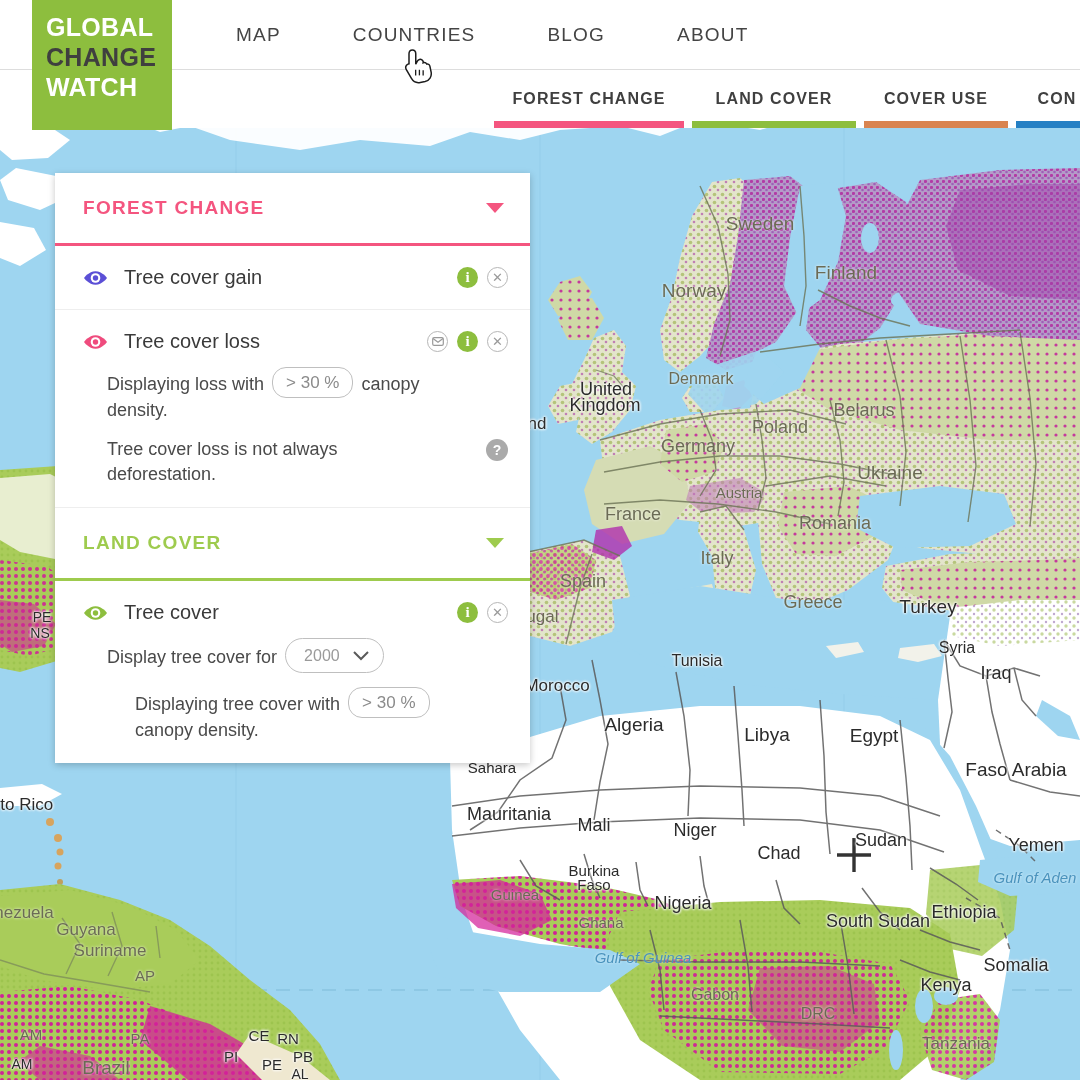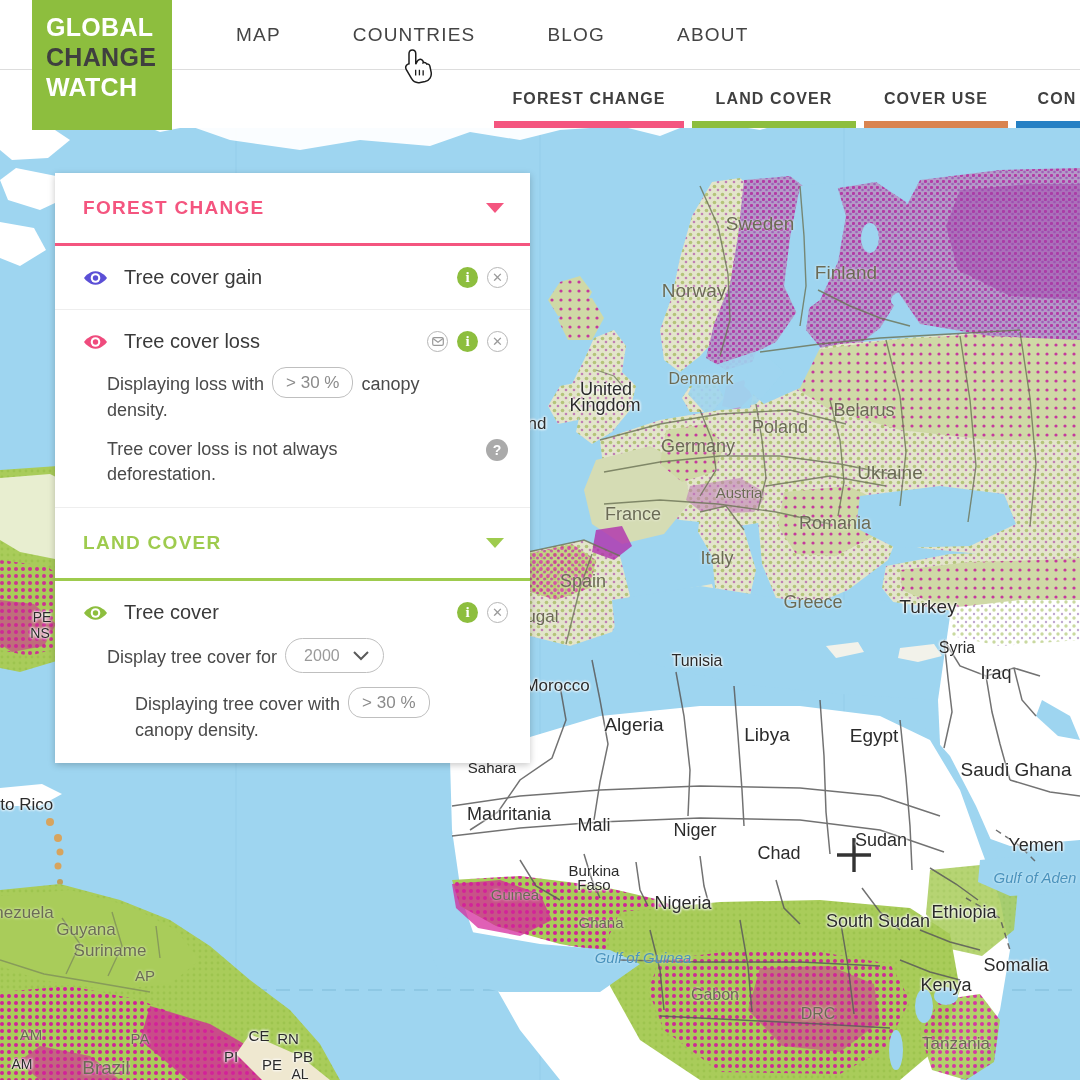--- a/index.html
+++ b/index.html
@@ -368,21 +368,21 @@
         <div style="position: absolute; left: 813px; top: 602px; transform: translate(-50%, -50%); font-size: 18px; color: rgb(107, 107, 85); text-shadow: rgba(255, 255, 255, 0.85) 0px 0px 3px; white-space: nowrap; font-family: &quot;Liberation Sans&quot;, sans-serif;">Greece</div>
         <div style="position: absolute; left: 928px; top: 607px; transform: translate(-50%, -50%); font-size: 19px; color: rgb(43, 43, 43); text-shadow: rgb(255, 255, 255) 0px 0px 3px, rgb(255, 255, 255) 0px 0px 3px, rgb(255, 255, 255) 0px 0px 3px; white-space: nowrap; font-family: &quot;Liberation Sans&quot;, sans-serif;">Turkey</div>
         <div style="position: absolute; left: 540px; top: 617px; transform: translate(-50%, -50%); font-size: 17px; color: rgb(107, 107, 85); text-shadow: rgba(255, 255, 255, 0.85) 0px 0px 3px; white-space: nowrap; font-family: &quot;Liberation Sans&quot;, sans-serif;">tugal</div>
         <div style="position: absolute; left: 957px; top: 648px; transform: translate(-50%, -50%); font-size: 16px; color: rgb(43, 43, 43); text-shadow: rgb(255, 255, 255) 0px 0px 3px, rgb(255, 255, 255) 0px 0px 3px, rgb(255, 255, 255) 0px 0px 3px; white-space: nowrap; font-family: &quot;Liberation Sans&quot;, sans-serif;">Syria</div>
         <div style="position: absolute; left: 697px; top: 661px; transform: translate(-50%, -50%); font-size: 16px; color: rgb(43, 43, 43); text-shadow: rgb(255, 255, 255) 0px 0px 3px, rgb(255, 255, 255) 0px 0px 3px, rgb(255, 255, 255) 0px 0px 3px; white-space: nowrap; font-family: &quot;Liberation Sans&quot;, sans-serif;">Tunisia</div>
         <div style="position: absolute; left: 996px; top: 673px; transform: translate(-50%, -50%); font-size: 18px; color: rgb(43, 43, 43); text-shadow: rgb(255, 255, 255) 0px 0px 3px, rgb(255, 255, 255) 0px 0px 3px, rgb(255, 255, 255) 0px 0px 3px; white-space: nowrap; font-family: &quot;Liberation Sans&quot;, sans-serif;">Iraq</div>
         <div style="position: absolute; left: 557px; top: 686px; transform: translate(-50%, -50%); font-size: 17px; color: rgb(43, 43, 43); text-shadow: rgb(255, 255, 255) 0px 0px 3px, rgb(255, 255, 255) 0px 0px 3px, rgb(255, 255, 255) 0px 0px 3px; white-space: nowrap; font-family: &quot;Liberation Sans&quot;, sans-serif;">Morocco</div>
         <div style="position: absolute; left: 634px; top: 725px; transform: translate(-50%, -50%); font-size: 19px; color: rgb(43, 43, 43); text-shadow: rgb(255, 255, 255) 0px 0px 3px, rgb(255, 255, 255) 0px 0px 3px, rgb(255, 255, 255) 0px 0px 3px; white-space: nowrap; font-family: &quot;Liberation Sans&quot;, sans-serif;">Algeria</div>
         <div style="position: absolute; left: 767px; top: 735px; transform: translate(-50%, -50%); font-size: 19px; color: rgb(43, 43, 43); text-shadow: rgb(255, 255, 255) 0px 0px 3px, rgb(255, 255, 255) 0px 0px 3px, rgb(255, 255, 255) 0px 0px 3px; white-space: nowrap; font-family: &quot;Liberation Sans&quot;, sans-serif;">Libya</div>
         <div style="position: absolute; left: 874px; top: 736px; transform: translate(-50%, -50%); font-size: 19px; color: rgb(43, 43, 43); text-shadow: rgb(255, 255, 255) 0px 0px 3px, rgb(255, 255, 255) 0px 0px 3px, rgb(255, 255, 255) 0px 0px 3px; white-space: nowrap; font-family: &quot;Liberation Sans&quot;, sans-serif;">Egypt</div>
-        <div style="position: absolute; left: 1016px; top: 770px; transform: translate(-50%, -50%); font-size: 19px; color: rgb(43, 43, 43); text-shadow: rgb(255, 255, 255) 0px 0px 3px, rgb(255, 255, 255) 0px 0px 3px, rgb(255, 255, 255) 0px 0px 3px; white-space: nowrap; font-family: &quot;Liberation Sans&quot;, sans-serif;">Saudi Ghana</div>
+        <div style="position: absolute; left: 1016px; top: 770px; transform: translate(-50%, -50%); font-size: 19px; color: rgb(43, 43, 43); text-shadow: rgb(255, 255, 255) 0px 0px 3px, rgb(255, 255, 255) 0px 0px 3px, rgb(255, 255, 255) 0px 0px 3px; white-space: nowrap; font-family: &quot;Liberation Sans&quot;, sans-serif;">Faso Arabia</div>
         <div style="position: absolute; left: 492px; top: 767px; transform: translate(-50%, -50%); font-size: 15px; color: rgb(43, 43, 43); text-shadow: rgb(255, 255, 255) 0px 0px 3px, rgb(255, 255, 255) 0px 0px 3px, rgb(255, 255, 255) 0px 0px 3px; white-space: nowrap; font-family: &quot;Liberation Sans&quot;, sans-serif;">Sahara</div>
         <div style="position: absolute; left: 509px; top: 814px; transform: translate(-50%, -50%); font-size: 18px; color: rgb(43, 43, 43); text-shadow: rgb(255, 255, 255) 0px 0px 3px, rgb(255, 255, 255) 0px 0px 3px, rgb(255, 255, 255) 0px 0px 3px; white-space: nowrap; font-family: &quot;Liberation Sans&quot;, sans-serif;">Mauritania</div>
         <div style="position: absolute; left: 594px; top: 825px; transform: translate(-50%, -50%); font-size: 18px; color: rgb(43, 43, 43); text-shadow: rgb(255, 255, 255) 0px 0px 3px, rgb(255, 255, 255) 0px 0px 3px, rgb(255, 255, 255) 0px 0px 3px; white-space: nowrap; font-family: &quot;Liberation Sans&quot;, sans-serif;">Mali</div>
         <div style="position: absolute; left: 695px; top: 830px; transform: translate(-50%, -50%); font-size: 18px; color: rgb(43, 43, 43); text-shadow: rgb(255, 255, 255) 0px 0px 3px, rgb(255, 255, 255) 0px 0px 3px, rgb(255, 255, 255) 0px 0px 3px; white-space: nowrap; font-family: &quot;Liberation Sans&quot;, sans-serif;">Niger</div>
         <div style="position: absolute; left: 881px; top: 840px; transform: translate(-50%, -50%); font-size: 18px; color: rgb(43, 43, 43); text-shadow: rgb(255, 255, 255) 0px 0px 3px, rgb(255, 255, 255) 0px 0px 3px, rgb(255, 255, 255) 0px 0px 3px; white-space: nowrap; font-family: &quot;Liberation Sans&quot;, sans-serif;">Sudan</div>
         <div style="position: absolute; left: 1036px; top: 845px; transform: translate(-50%, -50%); font-size: 18px; color: rgb(43, 43, 43); text-shadow: rgb(255, 255, 255) 0px 0px 3px, rgb(255, 255, 255) 0px 0px 3px, rgb(255, 255, 255) 0px 0px 3px; white-space: nowrap; font-family: &quot;Liberation Sans&quot;, sans-serif;">Yemen</div>
         <div style="position: absolute; left: 779px; top: 853px; transform: translate(-50%, -50%); font-size: 18px; color: rgb(43, 43, 43); text-shadow: rgb(255, 255, 255) 0px 0px 3px, rgb(255, 255, 255) 0px 0px 3px, rgb(255, 255, 255) 0px 0px 3px; white-space: nowrap; font-family: &quot;Liberation Sans&quot;, sans-serif;">Chad</div>
         <div style="position: absolute; left: 594px; top: 870px; transform: translate(-50%, -50%); font-size: 15px; color: rgb(43, 43, 43); text-shadow: rgb(255, 255, 255) 0px 0px 3px, rgb(255, 255, 255) 0px 0px 3px, rgb(255, 255, 255) 0px 0px 3px; white-space: nowrap; font-family: &quot;Liberation Sans&quot;, sans-serif;">Burkina</div>
         <div style="position: absolute; left: 594px; top: 884px; transform: translate(-50%, -50%); font-size: 15px; color: rgb(43, 43, 43); text-shadow: rgb(255, 255, 255) 0px 0px 3px, rgb(255, 255, 255) 0px 0px 3px, rgb(255, 255, 255) 0px 0px 3px; white-space: nowrap; font-family: &quot;Liberation Sans&quot;, sans-serif;">Faso</div>
         <div style="position: absolute; left: 1035px; top: 877px; transform: translate(-50%, -50%); font-size: 15px; color: rgb(74, 147, 189); text-shadow: rgba(255, 255, 255, 0.7) 0px 0px 3px; white-space: nowrap; font-family: &quot;Liberation Sans&quot;, sans-serif; font-style: italic;">Gulf of Aden</div>

